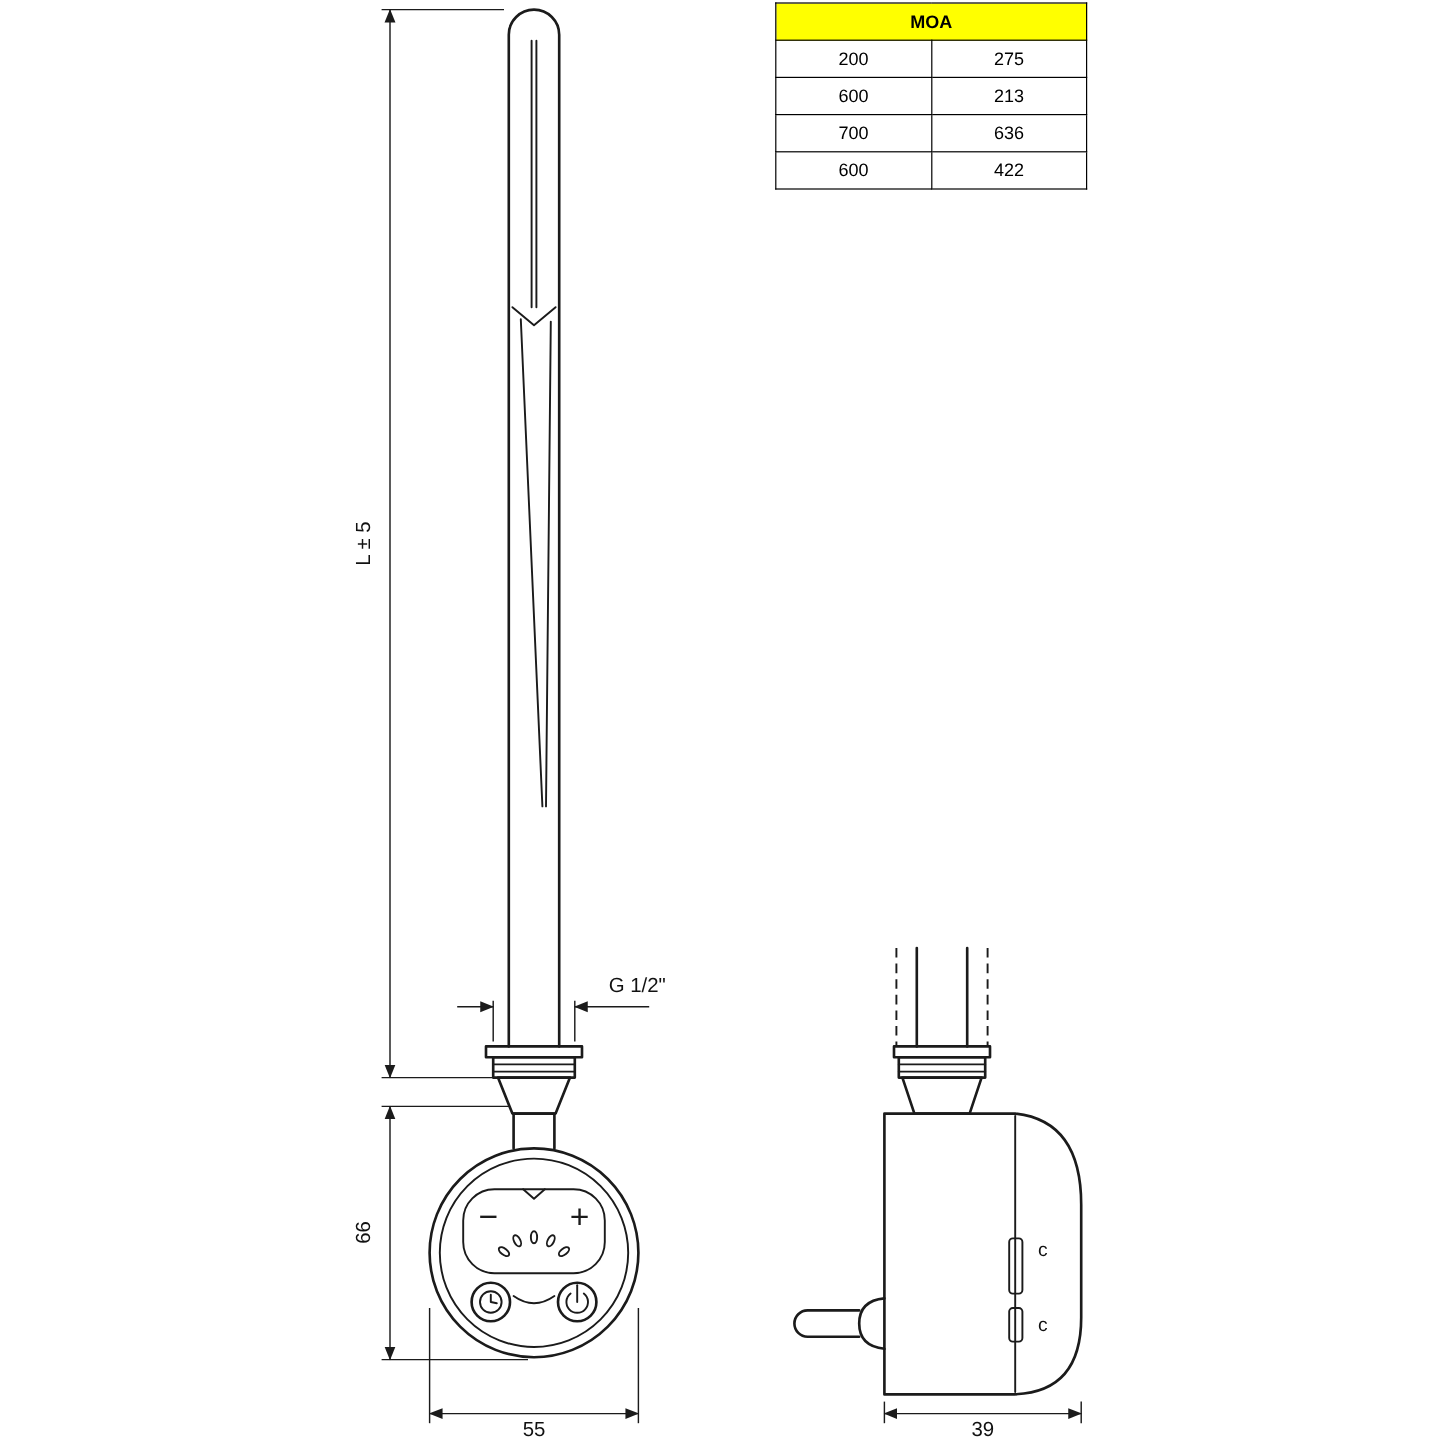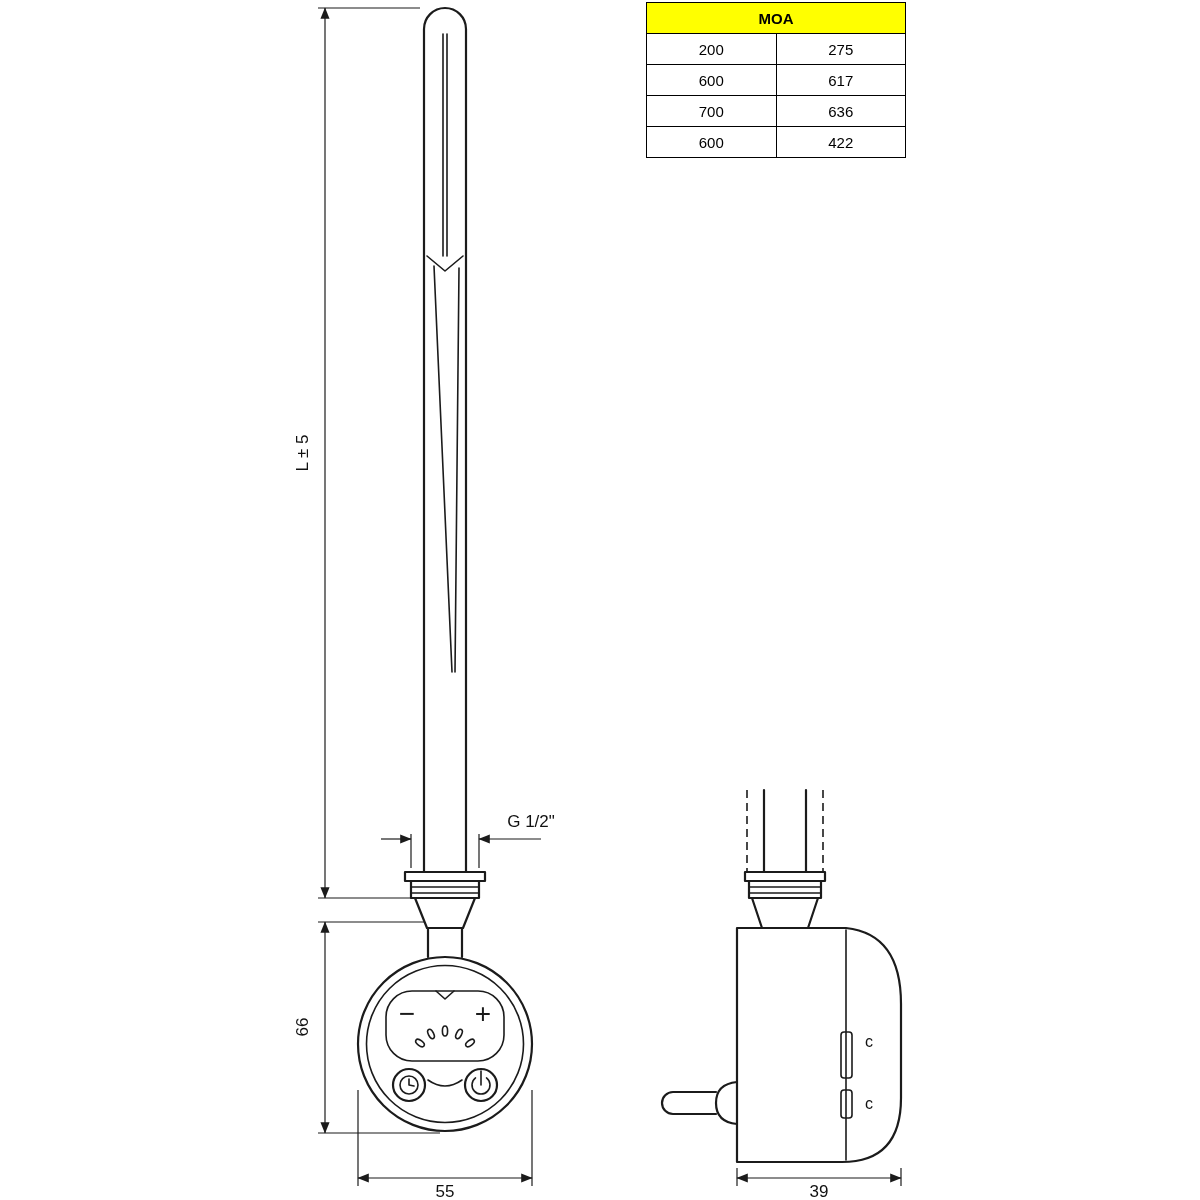--- a/index.html
+++ b/index.html
@@ -170,21 +170,21 @@
           <th colspan="2" class="title" style="background: rgb(255, 255, 0);">MOA</th>
         </tr>
       </thead>
       <tbody>
         <tr>
           <td>200</td>
           <td>275</td>
         </tr>
         <tr>
           <td>600</td>
-          <td>617</td>
+          <td>213</td>
         </tr>
         <tr>
           <td>700</td>
           <td>636</td>
         </tr>
         <tr>
           <td>600</td>
           <td>422</td>
         </tr>
       </tbody>

